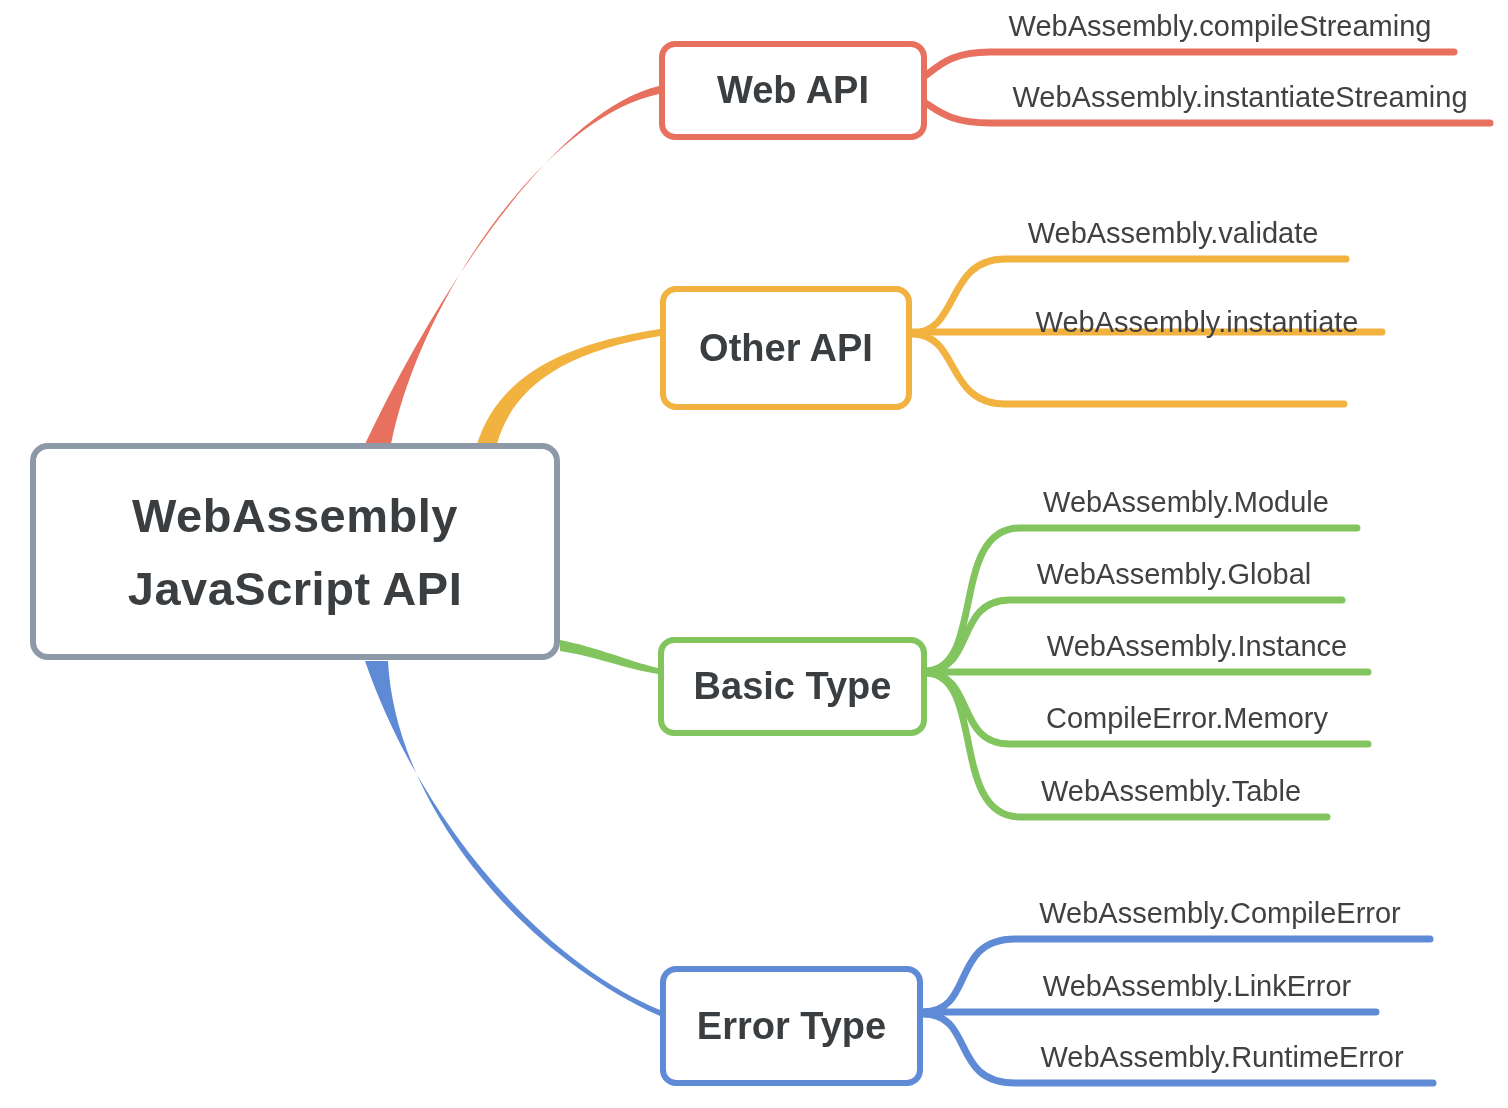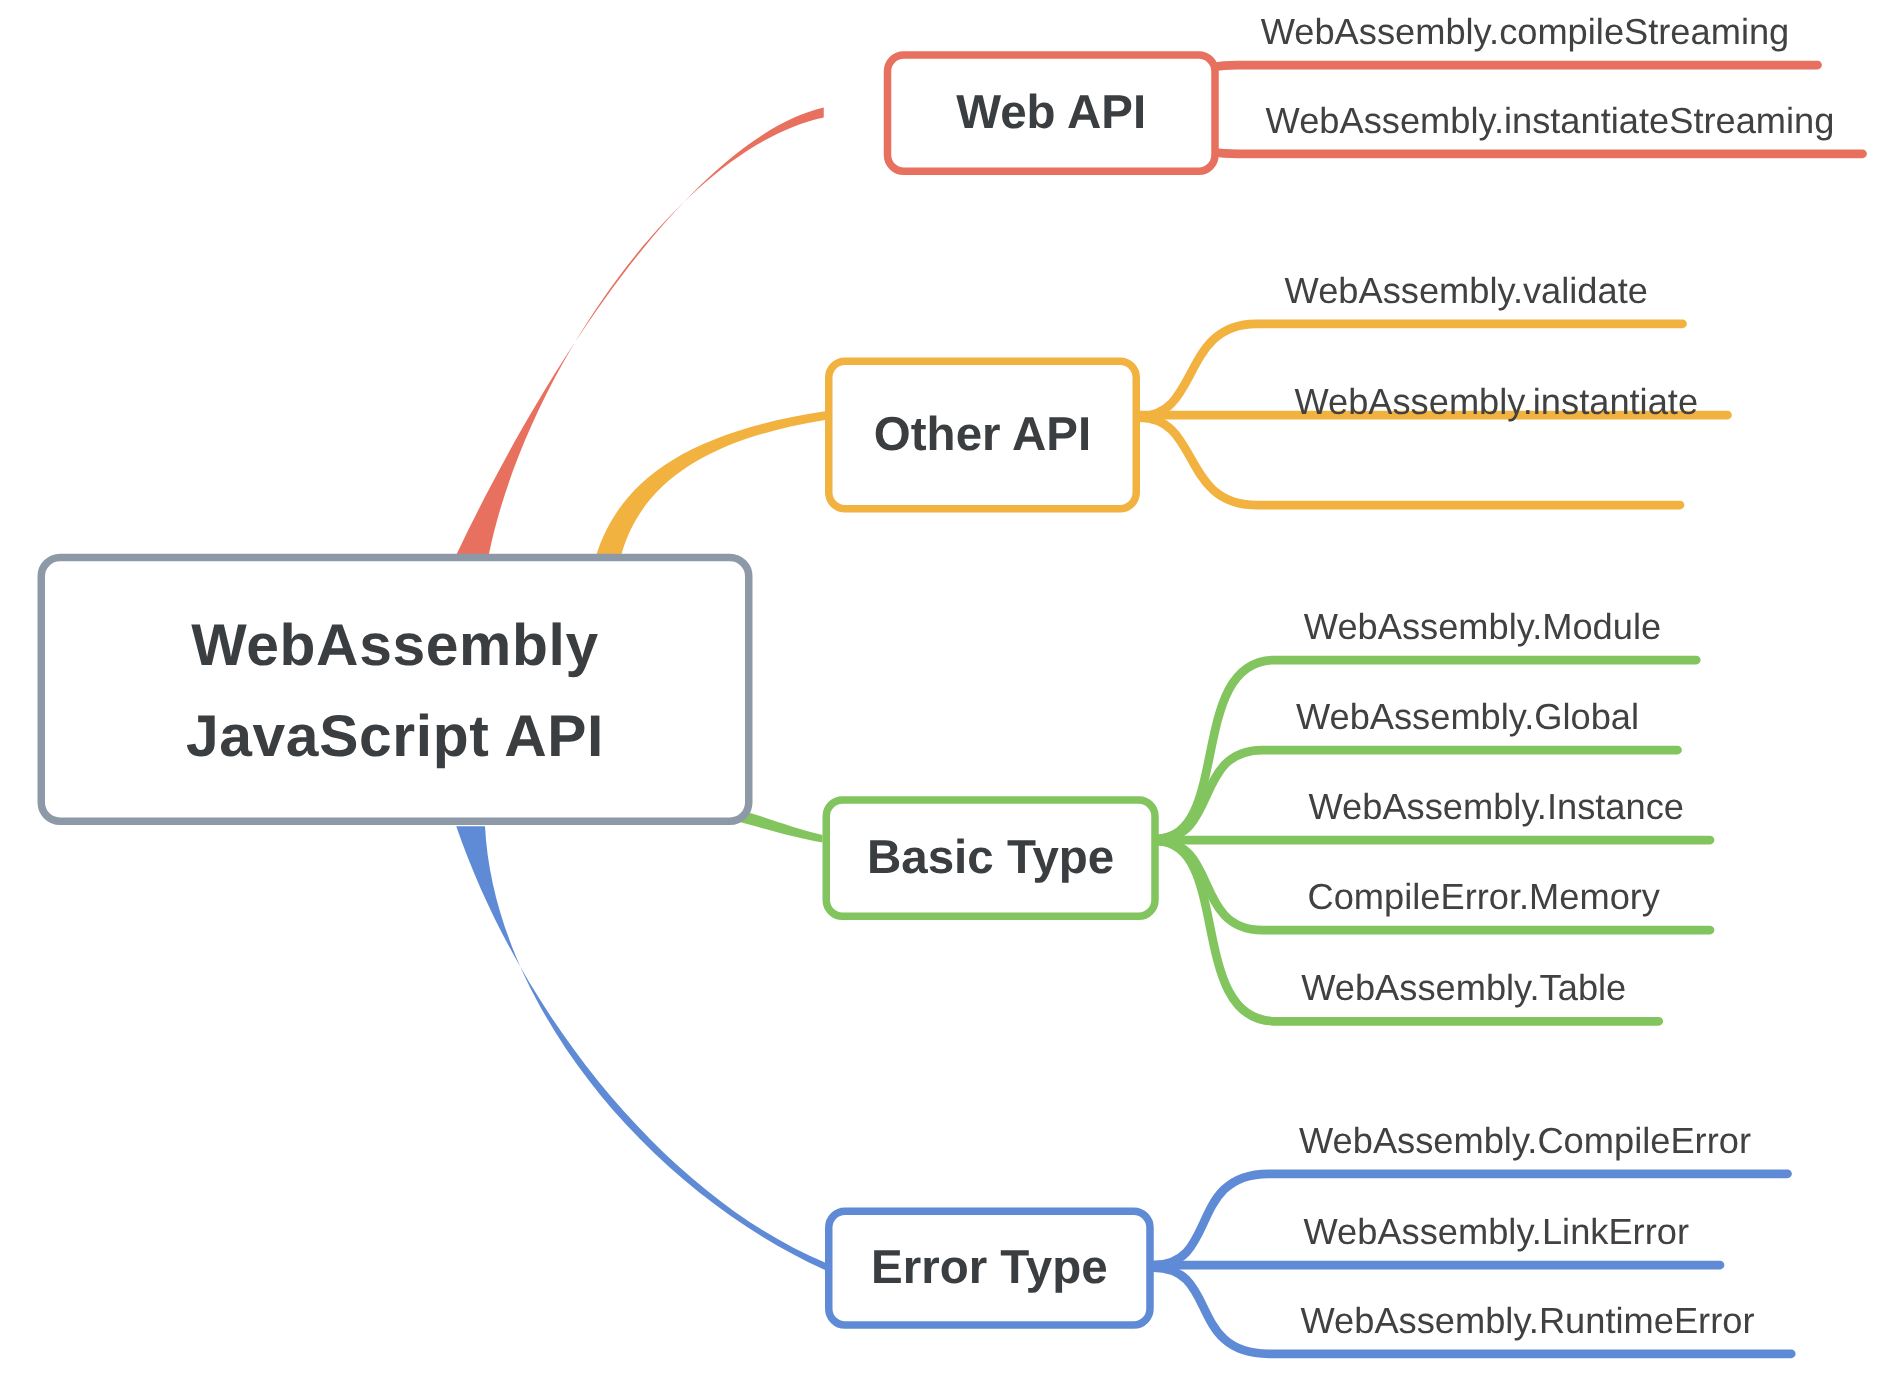--- a/index.html
+++ b/index.html
@@ -12,32 +12,32 @@
   .s2{stroke:var(--branch-2);} .s3{stroke:var(--branch-3);}
   .f0{fill:var(--branch-0);}  .f1{fill:var(--branch-1);}
   .f2{fill:var(--branch-2);}  .f3{fill:var(--branch-3);}
   path.sub{fill:none;stroke-width:7;stroke-linecap:round;stroke-linejoin:round;}
   path.ribbon{stroke:none;}
   
   .node{position:absolute;z-index:2;background:#fff;box-sizing:border-box;
         display:flex;align-items:center;justify-content:center;
         border:6px solid #999;border-radius:16px;
         font-weight:700;color:var(--node-text);}
-  .root-node{left:30px;top:443px;width:572px;height:217px;border-radius:18px;
+  .root-node{left:30px;top:443px;width:530px;height:217px;border-radius:18px;
         border-color:var(--root-border);flex-direction:column;
         font-size:47px;line-height:73px;letter-spacing:0.5px;}
   .node.b0{border-color:var(--branch-0);}
   .node.b1{border-color:var(--branch-1);}
   .node.b2{border-color:var(--branch-2);}
   .node.b3{border-color:var(--branch-3);}
   .branch-node{font-size:38px;}
-  #node-web-api   {left:659px;top:41px; width:268px;height:99px;margin-left:48px;}
+  #node-web-api   {left:659px;top:41px; width:268px;height:99px;}
   #node-other-api {left:660px;top:286px;width:252px;height:124px;}
   #node-basic-type{left:658px;top:623px;width:269px;height:99px;margin-top:14px;}
-  #node-error-type{left:660px;top:966px;width:263px;height:97px;}
+  #node-error-type{left:660px;top:966px;width:263px;height:120px;}
   
   .leaf{position:absolute;z-index:2;transform:translateX(-50%);
         white-space:nowrap;font-size:29px;line-height:36px;
         color:var(--leaf-text);text-align:center;}
   
   .logo{position:absolute;left:24px;top:1040px;z-index:2;
         display:flex;align-items:center;gap:12px;}
   .logo-text{font-size:36px;font-weight:500;color:var(--logo-text);
         letter-spacing:2px;line-height:56px;}
 </style>

